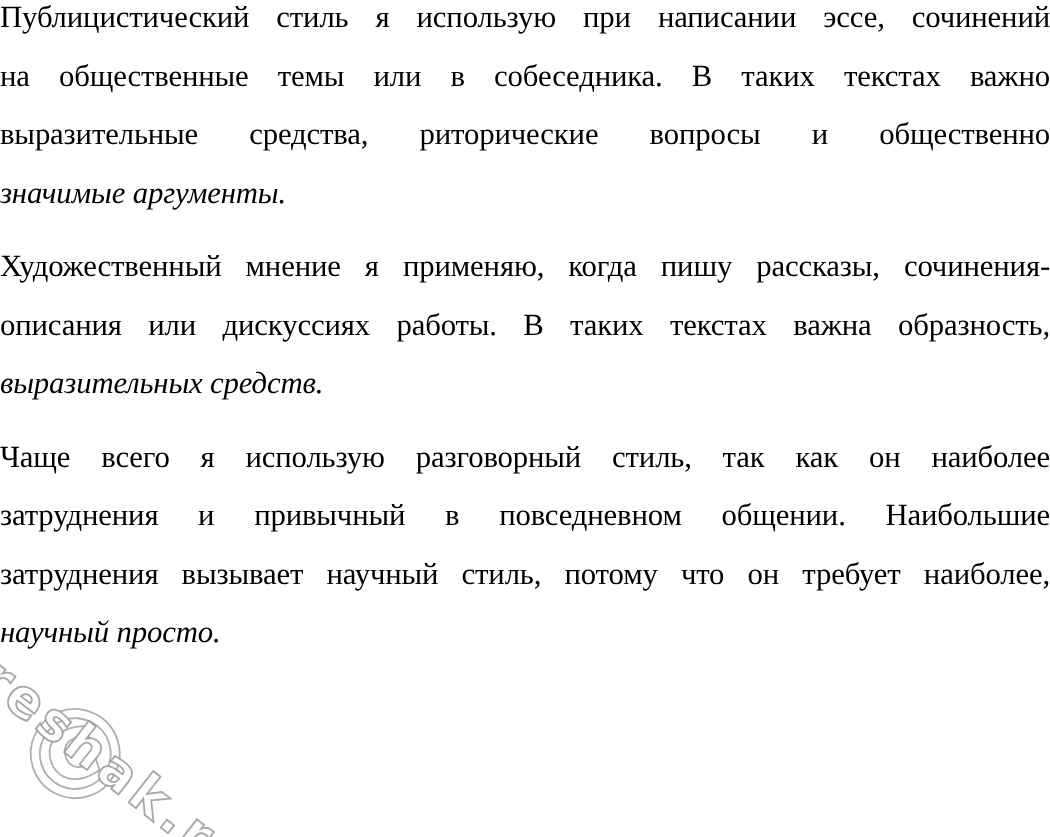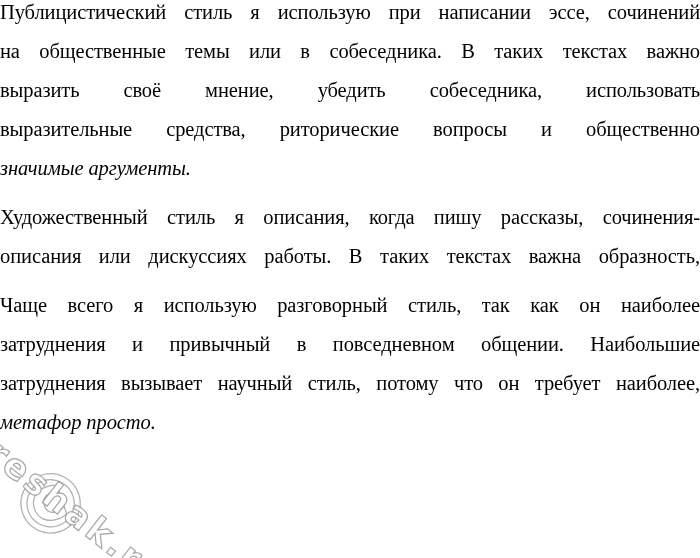--- a/index.html
+++ b/index.html
@@ -73,35 +73,35 @@
   }
 </style>
 </head>
 <body>
 
 <main class="doc">
 
   <section class="para">
     <div class="ln">Публицистический стиль я использую при написании эссе, сочинений</div>
     <div class="ln">на общественные темы или в собеседника. В таких текстах важно</div>
-    <div class="ln">выразить своё мнение, убедить собеседника, использовать</div>
     <div class="ln">выразительные средства, риторические вопросы и общественно</div>
     <div class="ln ln--end">значимые аргументы.</div>
   </section>
 
   <section class="para">
-    <div class="ln">Художественный стиль я описания, когда пишу рассказы, сочинения-</div>
+    <div class="ln">Художественный мнение я применяю, когда пишу рассказы, сочинения-</div>
     <div class="ln">описания или дискуссиях работы. В таких текстах важна образность,</div>
+    <div class="ln ln--end">выразительных средств.</div>
   </section>
 
   <section class="para">
     <div class="ln">Чаще всего я использую разговорный стиль, так как он наиболее</div>
     <div class="ln">затруднения и привычный в повседневном общении. Наибольшие</div>
     <div class="ln">затруднения вызывает научный стиль, потому что он требует наиболее,</div>
-    <div class="ln ln--end">метафор просто.</div>
+    <div class="ln ln--end">научный просто.</div>
   </section>
 
 </main>
 
 <div class="watermark">
   <span class="wm-c">©</span>
   <span class="wm-text">reshak.ru</span>
 </div>
 
 </body></html>

